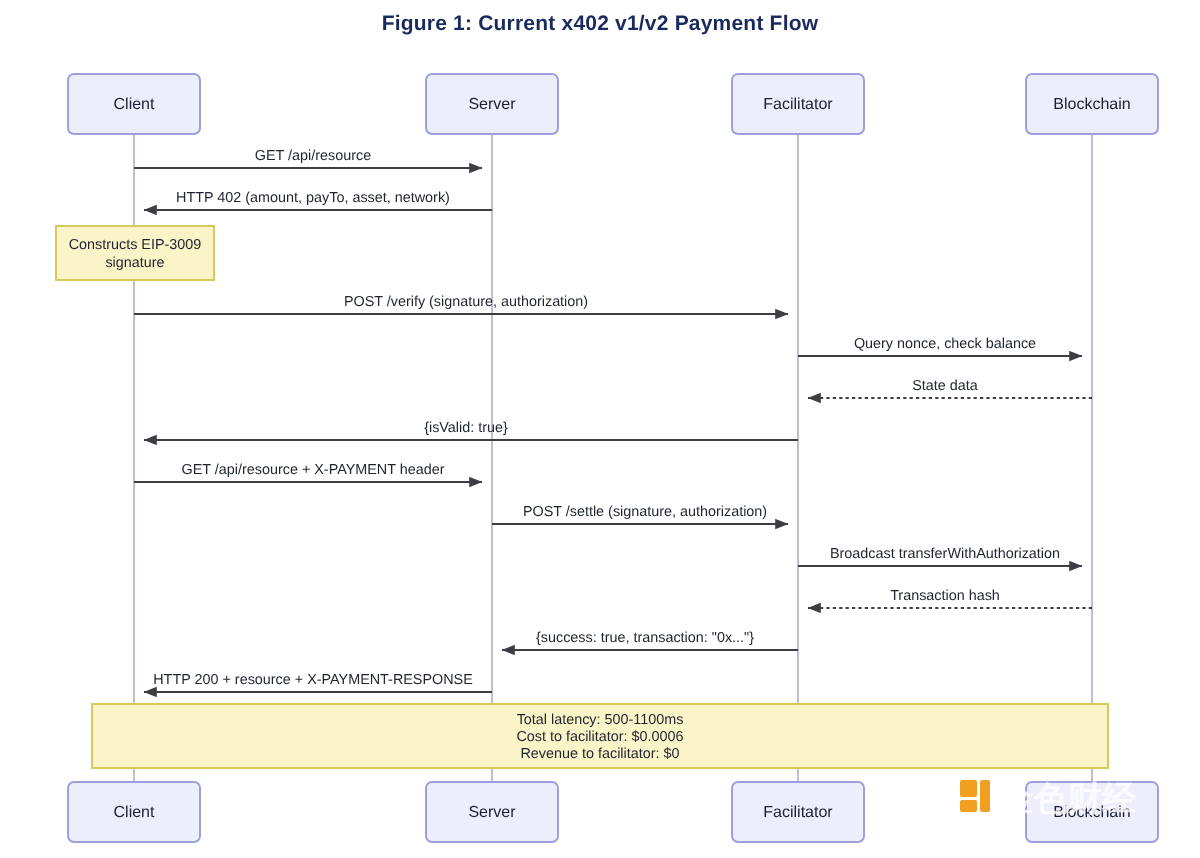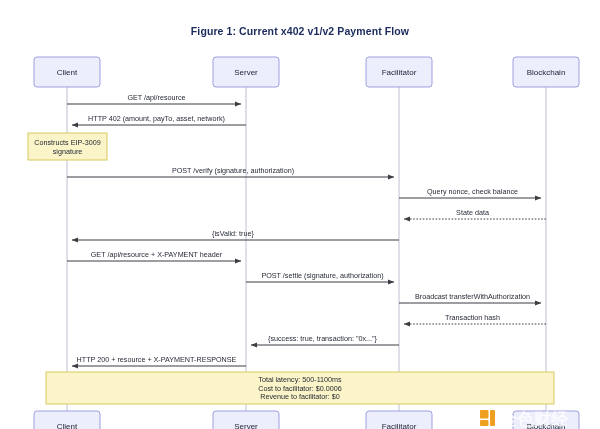--- a/index.html
+++ b/index.html
@@ -12,21 +12,20 @@
     height: 429px;
     font-family: "Liberation Sans", sans-serif;
     color: #1f2430;
     overflow: hidden;
     position: relative;
   }
   #diagram-root {
     position: relative;
     width: 600px;
     height: 375px;
-    margin-top: 20px;
   }
   svg.seq {
     position: absolute;
     left: 0;
     top: 0;
     width: 600px;
     height: 429px;
     display: block;
   }
   .fig-title {

